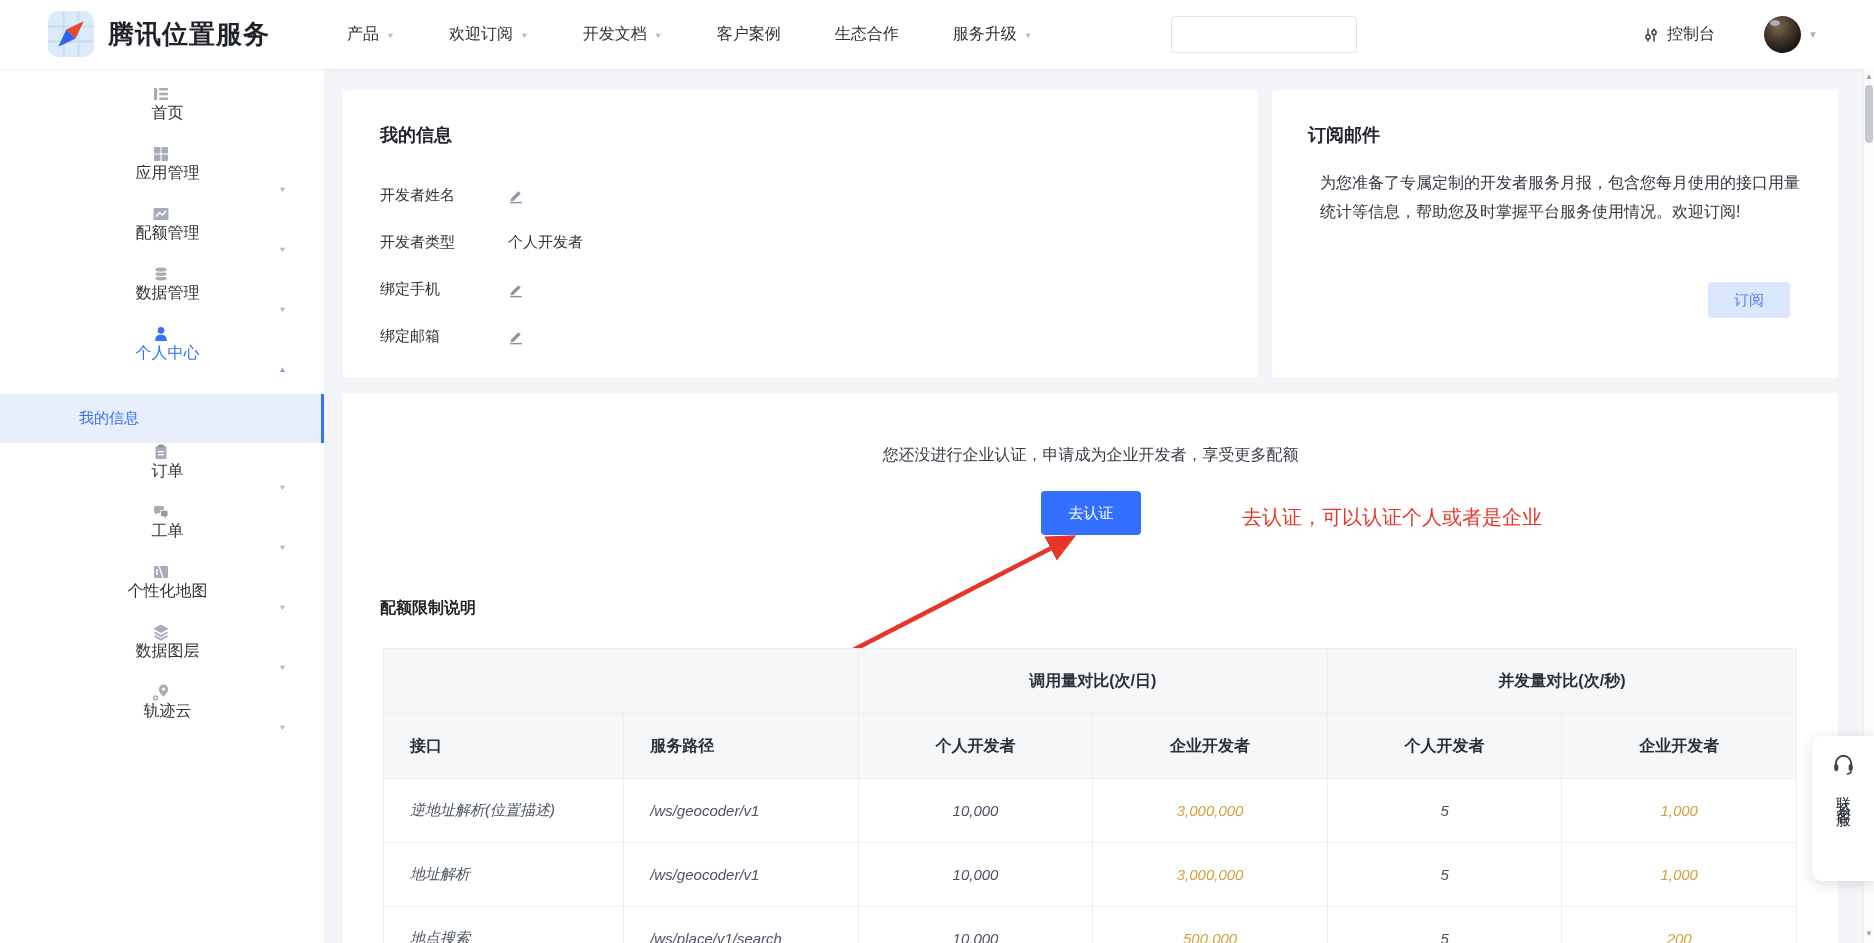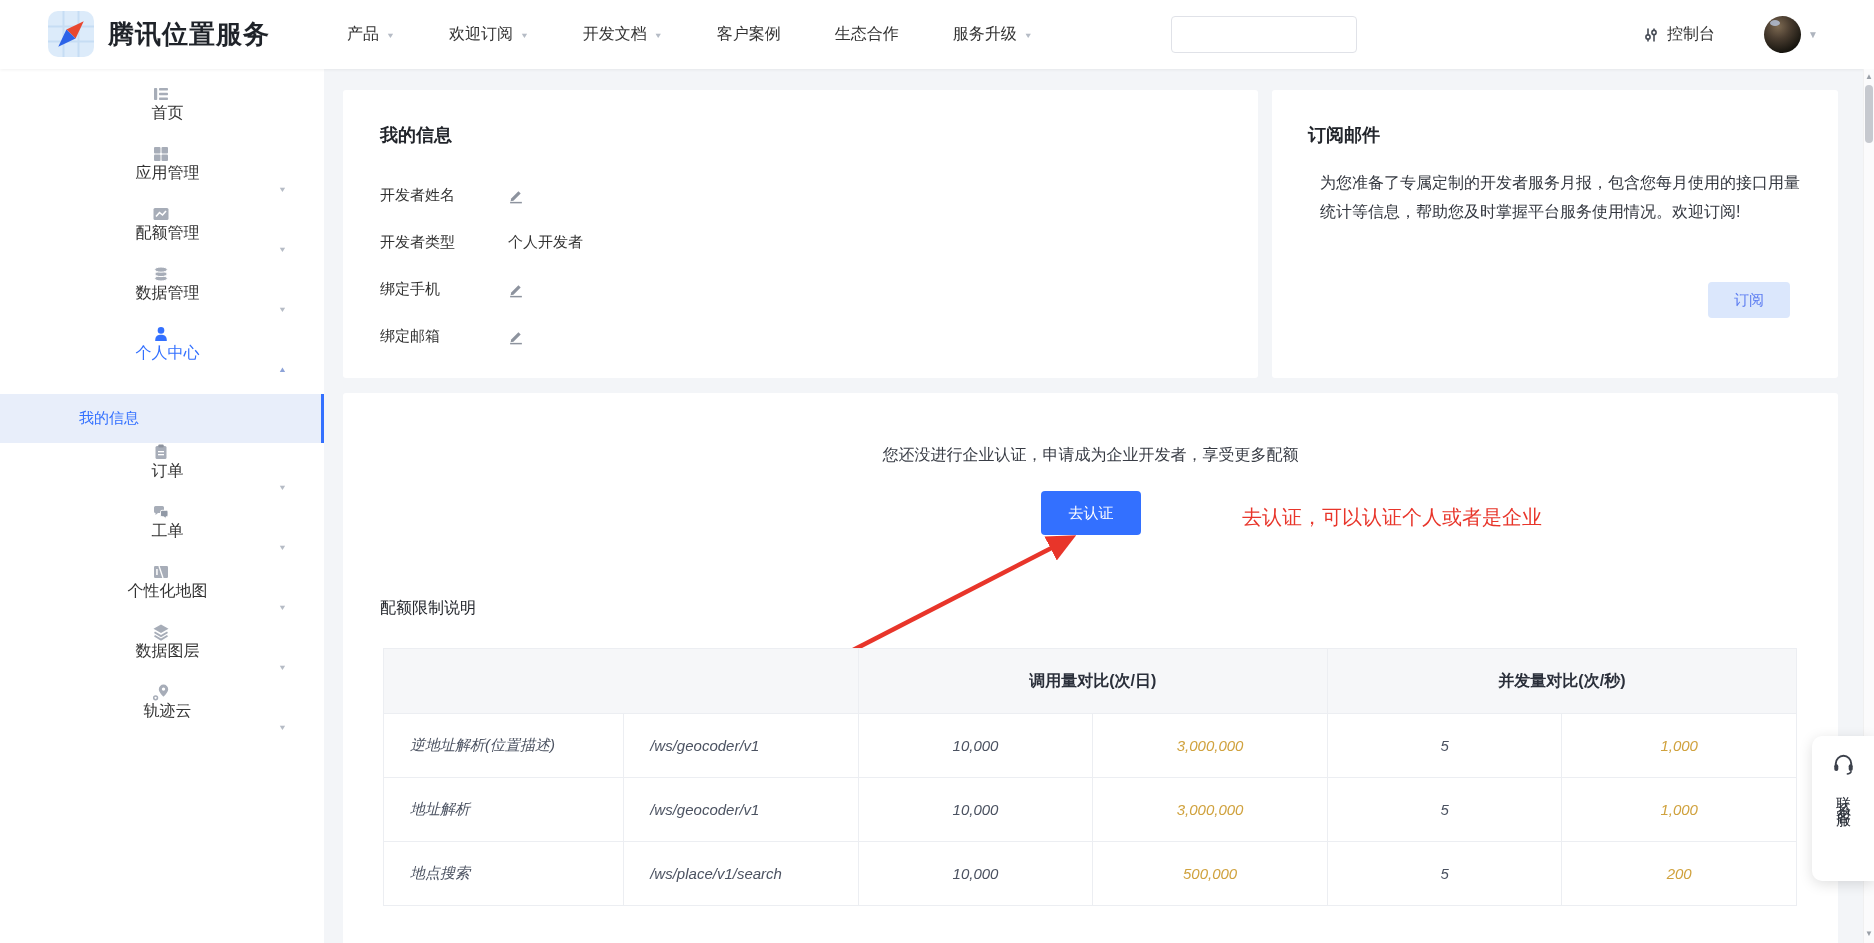--- a/index.html
+++ b/index.html
@@ -64,21 +64,21 @@
   .sub-btn { position: absolute; right: 48px; top: 192px; width: 82px; height: 36px;
     background: #dbe7fc; color: #5b7cf1; font-size: 15px; border: none; border-radius: 4px; cursor: pointer; }
 
   .cert-msg { position: absolute; left: 0; top: 52px; width: 100%; text-align: center;
     font-size: 16px; color: #383c45; }
   .cert-btn { position: absolute; left: 698px; top: 98px; width: 100px; height: 44px;
     background: #3370ff; color: #fff; font-size: 15px; border: none; border-radius: 4px; cursor: pointer; }
   .annotation { position: absolute; left: 857px; top: 111px; font-size: 20px; color: #e8352a; white-space: nowrap; margin-left: 42px; }
   .annot-arrow { position: absolute; left: 0; top: 0; pointer-events: none; }
 
-  .quota-title { position: absolute; left: 37px; top: 205px; font-size: 16px; font-weight: normal; color: #22252b; }
+  .quota-title { position: absolute; left: 37px; top: 205px; font-size: 16px; font-weight: bold; color: #22252b; }
   .quota-table { position: absolute; left: 40px; top: 255px; width: 1414px; border-collapse: collapse; table-layout: fixed; }
   .quota-table th, .quota-table td { border: 1px solid #eceef2; }
   .quota-table thead th { background: #f6f7f9; height: 65px; font-size: 16px; color: #2a2f3a; font-weight: bold; }
   .quota-table tbody td { background: #fff; height: 64px; font-size: 15px; color: #4b5261; text-align: center; font-style: italic; }
   .quota-table .left { text-align: left; padding-left: 26px; }
   .quota-table td.accent { color: #d0a23e; }
   .quota-table tbody tr { border-top: 1px solid #f1f2f5; }
 
   
   .support { position: fixed; right: 0; top: 736px; width: 62px; height: 145px; background: #fff;
@@ -316,20 +316,28 @@
           <col style="width:16.6%">
           <col style="width:16.6%">
           <col style="width:16.6%">
         </colgroup>
       <thead>
         <tr>
           <th colspan="2"></th>
           <th colspan="2">调用量对比(次/日)</th>
           <th colspan="2">并发量对比(次/秒)</th>
         </tr>
+        <tr>
+          <th class="left">接口</th>
+          <th class="left">服务路径</th>
+          <th>个人开发者</th>
+          <th>企业开发者</th>
+          <th>个人开发者</th>
+          <th>企业开发者</th>
+        </tr>
       </thead>
       <tbody>
         <tr>
           <td class="left">逆地址解析(位置描述)</td>
           <td class="left">/ws/geocoder/v1</td>
           <td>10,000</td>
           <td class="accent">3,000,000</td>
           <td>5</td>
           <td class="accent">1,000</td>
         </tr>

